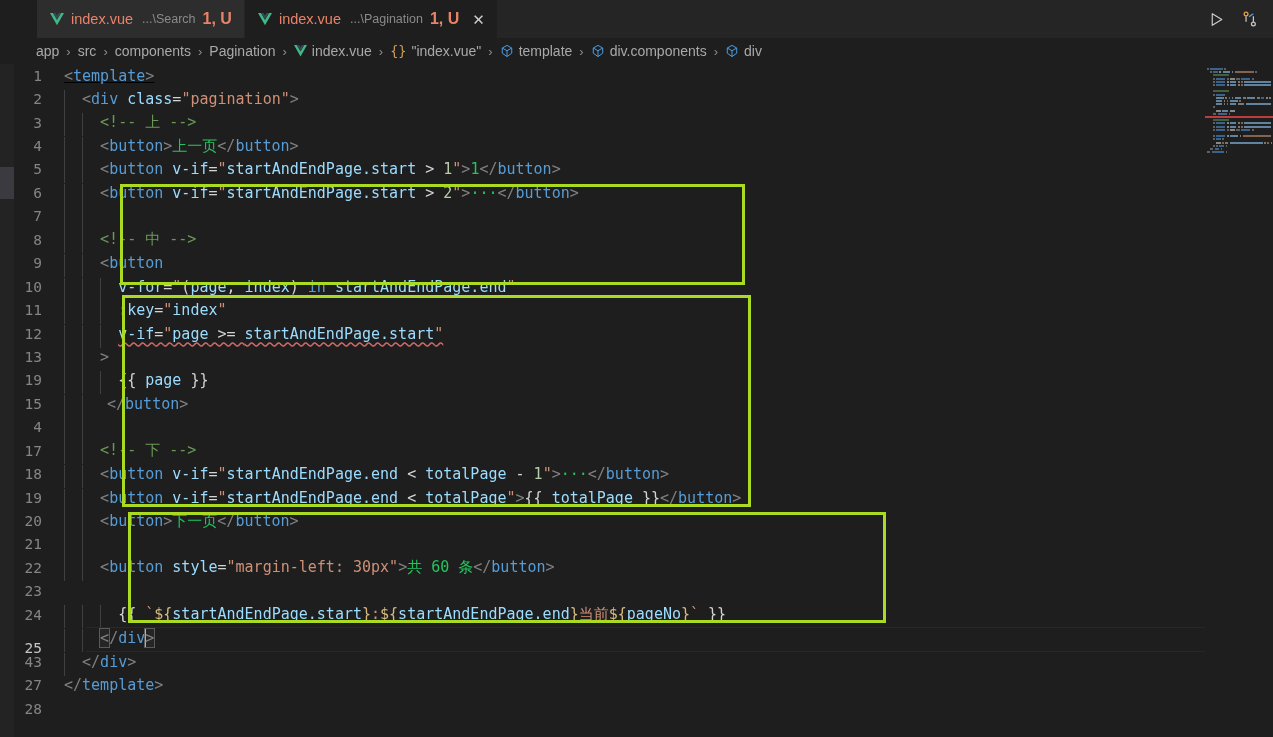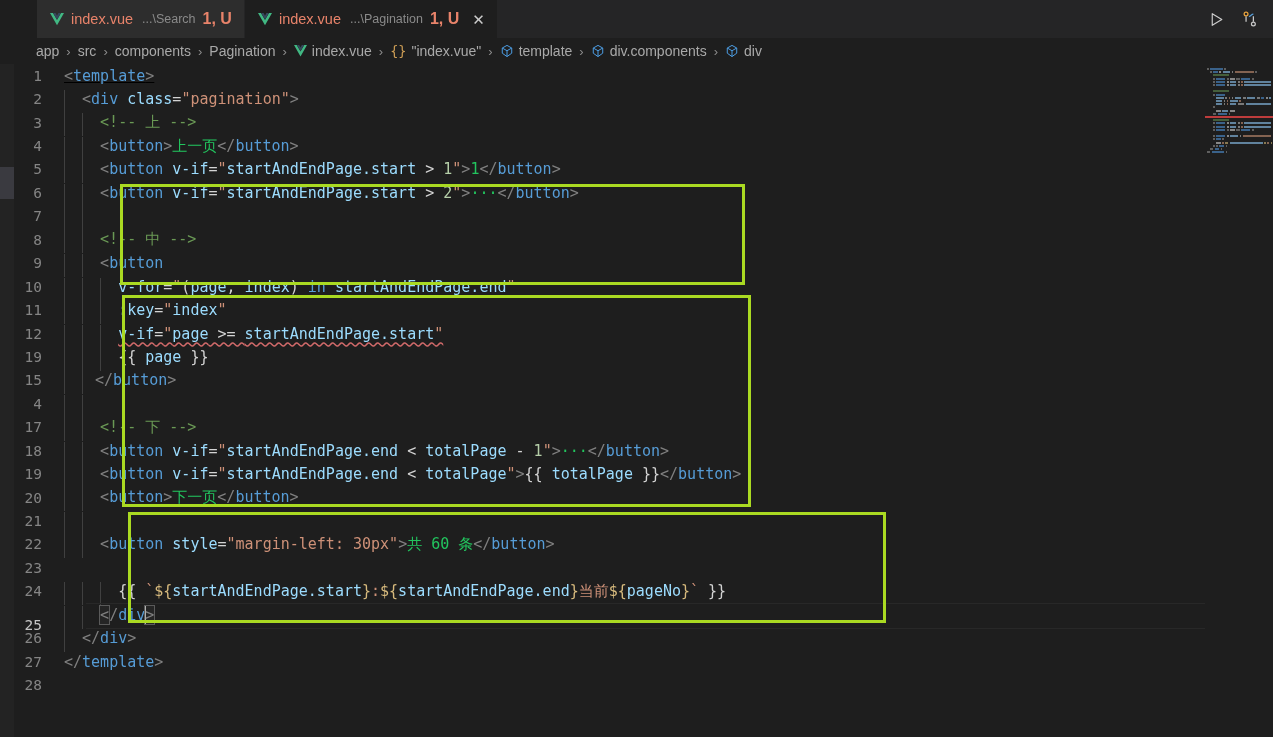--- a/index.html
+++ b/index.html
@@ -283,33 +283,34 @@
       <div class="line"><span class="ln">3</span><span class="code"><span class="indent-guide" style="left: 0px;"></span><span class="indent-guide" style="left: 18.05px;"></span><span style="padding-left: 36.1px;"><span class="t-cmt">&lt;!-- 上 --&gt;</span></span></span></div>
       <div class="line"><span class="ln">4</span><span class="code"><span class="indent-guide" style="left: 0px;"></span><span class="indent-guide" style="left: 18.05px;"></span><span style="padding-left: 36.1px;"><span class="t-punct">&lt;</span><span class="t-tag">button</span><span class="t-punct">&gt;</span><span class="t-text">上一页</span><span class="t-punct">&lt;/</span><span class="t-tag">button</span><span class="t-punct">&gt;</span></span></span></div>
       <div class="line"><span class="ln">5</span><span class="code"><span class="indent-guide" style="left: 0px;"></span><span class="indent-guide" style="left: 18.05px;"></span><span style="padding-left: 36.1px;"><span class="t-punct">&lt;</span><span class="t-tag">button</span><span class="t-text"> </span><span class="t-attr">v-if</span><span class="t-eq">=</span><span class="t-quote">"</span><span class="t-expr">startAndEndPage.start</span><span class="t-op"> &gt; </span><span class="t-num">1</span><span class="t-quote">"</span><span class="t-punct">&gt;</span><span class="t-text">1</span><span class="t-punct">&lt;/</span><span class="t-tag">button</span><span class="t-punct">&gt;</span></span></span></div>
       <div class="line"><span class="ln">6</span><span class="code"><span class="indent-guide" style="left: 0px;"></span><span class="indent-guide" style="left: 18.05px;"></span><span style="padding-left: 36.1px;"><span class="t-punct">&lt;</span><span class="t-tag">button</span><span class="t-text"> </span><span class="t-attr">v-if</span><span class="t-eq">=</span><span class="t-quote">"</span><span class="t-expr">startAndEndPage.start</span><span class="t-op"> &gt; </span><span class="t-num">2</span><span class="t-quote">"</span><span class="t-punct">&gt;</span><span class="t-text">···</span><span class="t-punct">&lt;/</span><span class="t-tag">button</span><span class="t-punct">&gt;</span></span></span></div>
       <div class="line"><span class="ln">7</span><span class="code"><span class="indent-guide" style="left: 0px;"></span><span class="indent-guide" style="left: 18.05px;"></span><span style="padding-left: 36.1px;"></span></span></div>
       <div class="line"><span class="ln">8</span><span class="code"><span class="indent-guide" style="left: 0px;"></span><span class="indent-guide" style="left: 18.05px;"></span><span style="padding-left: 36.1px;"><span class="t-cmt">&lt;!-- 中 --&gt;</span></span></span></div>
       <div class="line"><span class="ln">9</span><span class="code"><span class="indent-guide" style="left: 0px;"></span><span class="indent-guide" style="left: 18.05px;"></span><span style="padding-left: 36.1px;"><span class="t-punct">&lt;</span><span class="t-tag">button</span></span></span></div>
       <div class="line"><span class="ln">10</span><span class="code"><span class="indent-guide" style="left: 0px;"></span><span class="indent-guide" style="left: 18.05px;"></span><span class="indent-guide" style="left: 36.1px;"></span><span style="padding-left: 54.15px;"><span class="t-attr">v-for</span><span class="t-eq">=</span><span class="t-quote">"</span><span class="t-op">(</span><span class="t-expr">page</span><span class="t-op">, </span><span class="t-expr">index</span><span class="t-op">) </span><span class="t-tag">in</span><span class="t-text"> </span><span class="t-expr">startAndEndPage.end</span><span class="t-quote">"</span></span></span></div>
       <div class="line"><span class="ln">11</span><span class="code"><span class="indent-guide" style="left: 0px;"></span><span class="indent-guide" style="left: 18.05px;"></span><span class="indent-guide" style="left: 36.1px;"></span><span style="padding-left: 54.15px;"><span class="t-attr">:key</span><span class="t-eq">=</span><span class="t-quote">"</span><span class="t-expr">index</span><span class="t-quote">"</span></span></span></div>
       <div class="line"><span class="ln">12</span><span class="code"><span class="indent-guide" style="left: 0px;"></span><span class="indent-guide" style="left: 18.05px;"></span><span class="indent-guide" style="left: 36.1px;"></span><span style="padding-left: 54.15px;"><span class="squiggle"><span class="t-attr">v-if</span><span class="t-eq">=</span><span class="t-quote">"</span><span class="t-expr">page</span><span class="t-op"> &gt;= </span><span class="t-expr">startAndEndPage.start</span><span class="t-quote">"</span></span></span></span></div>
+      <div class="line"><span class="ln">13</span><span class="code"><span class="indent-guide" style="left: 0px;"></span><span class="indent-guide" style="left: 18.05px;"></span><span style="padding-left: 36.1px;"><span class="t-punct">&gt;</span></span></span></div>
       <div class="line"><span class="ln">19</span><span class="code"><span class="indent-guide" style="left: 0px;"></span><span class="indent-guide" style="left: 18.05px;"></span><span class="indent-guide" style="left: 36.1px;"></span><span style="padding-left: 54.15px;"><span class="t-mous">{{ </span><span class="t-expr">page</span><span class="t-mous"> }}</span></span></span></div>
-      <div class="line"><span class="ln">15</span><span class="code"><span class="indent-guide" style="left: 0px;"></span><span class="indent-guide" style="left: 18.05px;"></span><span style="padding-left: 31px;"><span class="t-punct">&lt;/</span><span class="t-tag">button</span><span class="t-punct">&gt;</span></span></span></div>
+      <div class="line"><span class="ln">15</span><span class="code"><span class="indent-guide" style="left: 0px;"></span><span class="indent-guide" style="left: 18.05px;"></span><span style="padding-left: 43px;"><span class="t-punct">&lt;/</span><span class="t-tag">button</span><span class="t-punct">&gt;</span></span></span></div>
       <div class="line"><span class="ln">4</span><span class="code"><span class="indent-guide" style="left: 0px;"></span><span class="indent-guide" style="left: 18.05px;"></span><span style="padding-left: 36.1px;"></span></span></div>
       <div class="line"><span class="ln">17</span><span class="code"><span class="indent-guide" style="left: 0px;"></span><span class="indent-guide" style="left: 18.05px;"></span><span style="padding-left: 36.1px;"><span class="t-cmt">&lt;!-- 下 --&gt;</span></span></span></div>
       <div class="line"><span class="ln">18</span><span class="code"><span class="indent-guide" style="left: 0px;"></span><span class="indent-guide" style="left: 18.05px;"></span><span style="padding-left: 36.1px;"><span class="t-punct">&lt;</span><span class="t-tag">button</span><span class="t-text"> </span><span class="t-attr">v-if</span><span class="t-eq">=</span><span class="t-quote">"</span><span class="t-expr">startAndEndPage.end</span><span class="t-op"> &lt; </span><span class="t-expr">totalPage</span><span class="t-op"> - </span><span class="t-num">1</span><span class="t-quote">"</span><span class="t-punct">&gt;</span><span class="t-text">···</span><span class="t-punct">&lt;/</span><span class="t-tag">button</span><span class="t-punct">&gt;</span></span></span></div>
       <div class="line"><span class="ln">19</span><span class="code"><span class="indent-guide" style="left: 0px;"></span><span class="indent-guide" style="left: 18.05px;"></span><span style="padding-left: 36.1px;"><span class="t-punct">&lt;</span><span class="t-tag">button</span><span class="t-text"> </span><span class="t-attr">v-if</span><span class="t-eq">=</span><span class="t-quote">"</span><span class="t-expr">startAndEndPage.end</span><span class="t-op"> &lt; </span><span class="t-expr">totalPage</span><span class="t-quote">"</span><span class="t-punct">&gt;</span><span class="t-mous">{{ </span><span class="t-expr">totalPage</span><span class="t-mous"> }}</span><span class="t-punct">&lt;/</span><span class="t-tag">button</span><span class="t-punct">&gt;</span></span></span></div>
       <div class="line"><span class="ln">20</span><span class="code"><span class="indent-guide" style="left: 0px;"></span><span class="indent-guide" style="left: 18.05px;"></span><span style="padding-left: 36.1px;"><span class="t-punct">&lt;</span><span class="t-tag">button</span><span class="t-punct">&gt;</span><span class="t-text">下一页</span><span class="t-punct">&lt;/</span><span class="t-tag">button</span><span class="t-punct">&gt;</span></span></span></div>
       <div class="line"><span class="ln">21</span><span class="code"><span class="indent-guide" style="left: 0px;"></span><span class="indent-guide" style="left: 18.05px;"></span><span style="padding-left: 36.1px;"></span></span></div>
       <div class="line"><span class="ln">22</span><span class="code"><span class="indent-guide" style="left: 0px;"></span><span class="indent-guide" style="left: 18.05px;"></span><span style="padding-left: 36.1px;"><span class="t-punct">&lt;</span><span class="t-tag">button</span><span class="t-text"> </span><span class="t-attr">style</span><span class="t-eq">=</span><span class="t-str">"margin-left: 30px"</span><span class="t-punct">&gt;</span><span class="t-text">共 60 条</span><span class="t-punct">&lt;/</span><span class="t-tag">button</span><span class="t-punct">&gt;</span></span></span></div>
       <div class="line"><span class="ln">23</span></div>
       <div class="line"><span class="ln">24</span><span class="code"><span class="indent-guide" style="left: 0px;"></span><span class="indent-guide" style="left: 18.05px;"></span><span class="indent-guide" style="left: 36.1px;"></span><span style="padding-left: 54.15px;"><span class="t-mous">{{ </span><span class="t-tick">`</span><span class="t-dollar">${</span><span class="t-expr">startAndEndPage.start</span><span class="t-dollar">}</span><span class="t-tick">:</span><span class="t-dollar">${</span><span class="t-expr">startAndEndPage.end</span><span class="t-dollar">}</span><span class="t-tick">当前</span><span class="t-dollar">${</span><span class="t-expr">pageNo</span><span class="t-dollar">}</span><span class="t-tick">`</span><span class="t-mous"> }}</span></span></span></div>
       <div class="line current"><span class="ln">25</span><span class="code"><span class="indent-guide" style="left: 0px;"></span><span class="indent-guide" style="left: 18.05px;"></span><span style="padding-left: 36.1px;"><span class="t-punct bracket-hl">&lt;</span><span class="t-punct">/</span><span class="t-tag">div</span><span class="caret"></span><span class="t-punct bracket-hl">&gt;</span></span></span></div>
-      <div class="line"><span class="ln">26</span><span class="code"><span class="indent-guide" style="left: 0px;"></span><span style="padding-left: 18.05px;"><span class="t-punct">&lt;/</span><span class="t-tag">div</span><span class="t-punct">&gt;</span></span></span></div>
+      <div class="line"><span class="ln">43</span><span class="code"><span class="indent-guide" style="left: 0px;"></span><span style="padding-left: 18.05px;"><span class="t-punct">&lt;/</span><span class="t-tag">div</span><span class="t-punct">&gt;</span></span></span></div>
       <div class="line"><span class="ln">27</span><span class="code"><span style="padding-left: 0px;"><span class="t-punct">&lt;/</span><span class="t-tag">template</span><span class="t-punct">&gt;</span></span></span></div>
       <div class="line"><span class="ln">28</span><span class="code"><span style="padding-left: 0px;"></span></span></div>
     </div>
 
   <div class="minimap" id="minimap">
       <div class="mm-row" style="left: 2px; top: 4px; width: 1.55px; background: rgb(107, 107, 107); opacity: 0.85;"></div>
       <div class="mm-row" style="left: 5.15px; top: 4px; width: 12.4px; background: rgb(63, 111, 158); opacity: 0.85;"></div>
       <div class="mm-row" style="left: 19.15px; top: 4px; width: 1.55px; background: rgb(107, 107, 107); opacity: 0.85;"></div>
       <div class="mm-row" style="left: 5px; top: 7.2px; width: 1.55px; background: rgb(107, 107, 107); opacity: 0.85;"></div>
       <div class="mm-row" style="left: 8.15px; top: 7.2px; width: 4.65px; background: rgb(63, 111, 158); opacity: 0.85;"></div>

